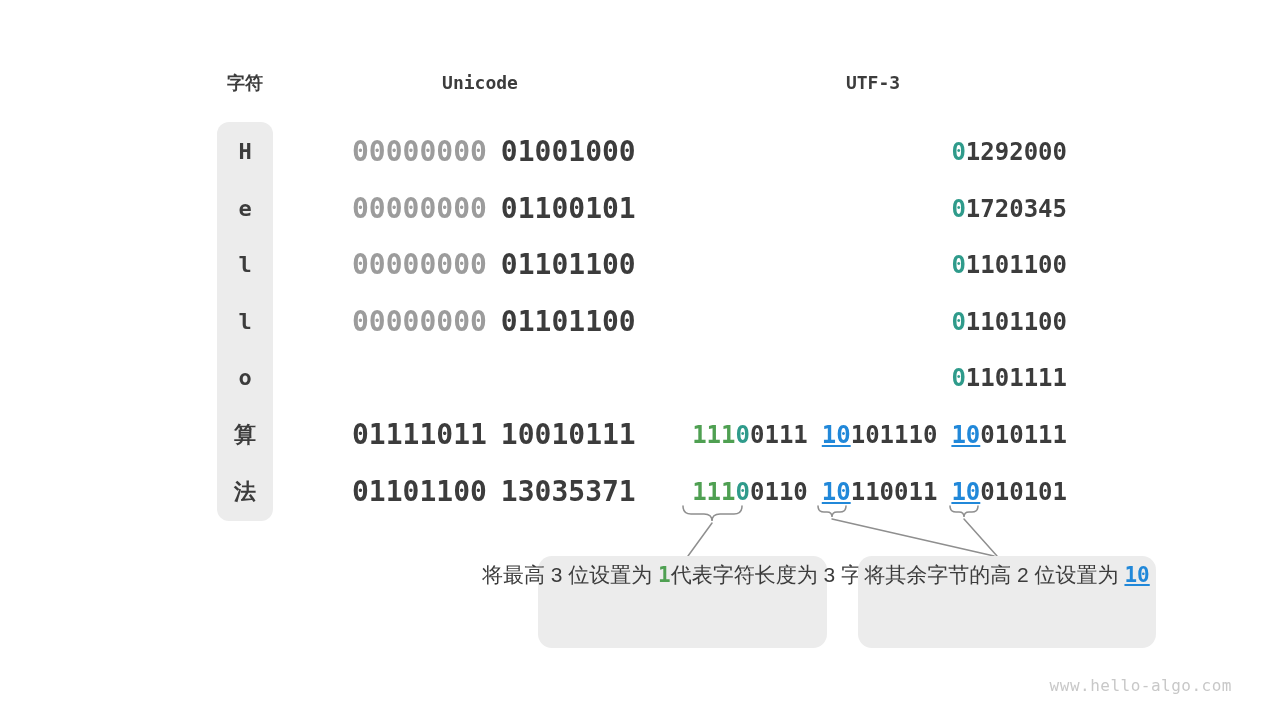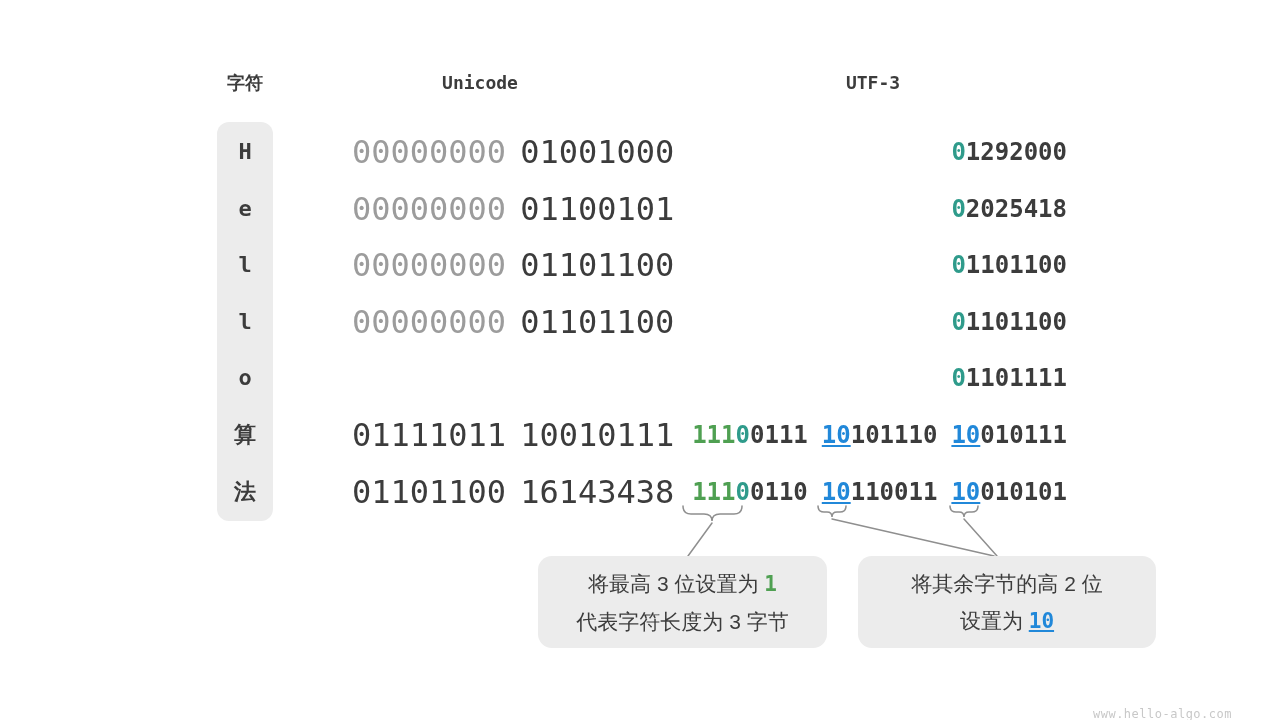--- a/index.html
+++ b/index.html
@@ -16,41 +16,41 @@
   .char-col-bg{
     position:absolute;left:217px;top:122px;width:56px;height:399px;
     background:var(--panel,#ececec);border-radius:12px;
   }
   .row{position:absolute;left:0;width:1280px;height:28px;line-height:28px;}
   .cell-char{
     position:absolute;left:217px;width:56px;text-align:center;
     font-weight:bold;font-size:22px;color:var(--dark,#3c3c3c);
     font-family:"DejaVu Sans Mono","Liberation Sans",sans-serif;
   }
-  .cell-unicode{position:absolute;left:352px;font-weight:normal;font-size:32px;white-space:nowrap;text-align:right;}
+  .cell-unicode{position:absolute;left:352px;font-weight:bold;font-size:28px;white-space:nowrap;text-align:right;}
   .cell-utf8{position:absolute;right:213px;font-weight:bold;font-size:24px;white-space:nowrap;text-align:right;}
   .byte + .byte{margin-left:14px;}
   [data-color="dark"]{color:var(--dark,#3c3c3c);}
   [data-color="gray"]{color:var(--gray,#9c9c9c);}
   [data-color="teal"]{color:var(--teal,#2f9b8b);}
   [data-color="green"]{color:var(--green,#4fa052);}
   [data-color="blue"]{color:var(--blue,#2188d9);text-decoration:underline;}
   .overlay{position:absolute;left:0;top:0;pointer-events:none;}
   .overlay path,.overlay line{stroke:var(--line,#8f8f8f);stroke-width:1.5;fill:none;stroke-linecap:round;}
   .note{
     position:absolute;top:556px;height:92px;background:var(--panel,#ececec);
-    border-radius:14px;display:flex;flex-direction:column;justify-content:center;
-    text-align:center;font-size:21px;color:var(--dark,#3c3c3c);
+    border-radius:14px;display:flex;flex-direction:row;justify-content:center;
+    text-align:right;font-size:21px;color:var(--dark,#3c3c3c);
     font-family:"Liberation Sans",sans-serif;
   }
   .note-line{line-height:37px;white-space:nowrap;}
   .note .num{font-family:"DejaVu Sans Mono","Liberation Mono",monospace;font-weight:bold;}
   .watermark{
-    position:absolute;right:48px;top:676px;font-size:12px;
-    color:var(--watermark,#c8c8c8);letter-spacing:0.5px;margin-top:31px;
+    position:absolute;right:48px;top:676px;font-size:16px;
+    color:var(--watermark,#c8c8c8);letter-spacing:0.5px;
   }
 </style>
 </head>
 <body>
 
 <div class="canvas">
 
   <div class="hdr hdr-cjk" style="left:245px">字符</div>
   <div class="hdr" style="left:480px">Unicode</div>
   <div class="hdr" style="left:873px">UTF-3</div>
@@ -59,21 +59,21 @@
 
   <div class="row" style="top:138px">
     <div class="cell-char">H</div>
     <div class="cell-unicode"><span class="byte" data-color="gray">00000000</span><span class="byte" data-color="dark">01001000</span></div>
     <div class="cell-utf8"><span class="byte"><span data-color="teal">0</span><span data-color="dark">1292000</span></span></div>
   </div>
 
   <div class="row" style="top:195px">
     <div class="cell-char">e</div>
     <div class="cell-unicode"><span class="byte" data-color="gray">00000000</span><span class="byte" data-color="dark">01100101</span></div>
-    <div class="cell-utf8"><span class="byte"><span data-color="teal">0</span><span data-color="dark">2025418</span></span></div>
+    <div class="cell-utf8"><span class="byte"><span data-color="teal">0</span><span data-color="dark">1720345</span></span></div>
   </div>
 
   <div class="row" style="top:251px">
     <div class="cell-char">l</div>
     <div class="cell-unicode"><span class="byte" data-color="gray">00000000</span><span class="byte" data-color="dark">01101100</span></div>
     <div class="cell-utf8"><span class="byte"><span data-color="teal">0</span><span data-color="dark">1101100</span></span></div>
   </div>
 
   <div class="row" style="top:308px">
     <div class="cell-char">l</div>
@@ -87,21 +87,21 @@
   </div>
 
   <div class="row" style="top:421px">
     <div class="cell-char">算</div>
     <div class="cell-unicode"><span class="byte" data-color="dark">01111011</span><span class="byte" data-color="dark">10010111</span></div>
     <div class="cell-utf8"><span class="byte"><span data-color="green">111</span><span data-color="teal">0</span><span data-color="dark">0111</span></span><span class="byte"><span data-color="blue">10</span><span data-color="dark">101110</span></span><span class="byte"><span data-color="blue">10</span><span data-color="dark">010111</span></span></div>
   </div>
 
   <div class="row" style="top:478px">
     <div class="cell-char">法</div>
-    <div class="cell-unicode"><span class="byte" data-color="dark">01101100</span><span class="byte" data-color="dark">16143438</span></div>
+    <div class="cell-unicode"><span class="byte" data-color="dark">01101100</span><span class="byte" data-color="dark">13035371</span></div>
     <div class="cell-utf8"><span class="byte"><span data-color="green">111</span><span data-color="teal">0</span><span data-color="dark">0110</span></span><span class="byte"><span data-color="blue">10</span><span data-color="dark">110011</span></span><span class="byte"><span data-color="blue">10</span><span data-color="dark">010101</span></span></div>
   </div>
 
   <svg class="overlay" width="1280" height="720" viewBox="0 0 1280 720">
     <path d="M683,506 Q683,514 691,514 L704,514 Q712,514 712,521 Q712,514 720,514 L734,514 Q742,514 742,506"></path>
     <path d="M818,506 Q818,512 824,512 L827,512 Q832,512 832,517 Q832,512 837,512 L840,512 Q846,512 846,506"></path>
     <path d="M950,506 Q950,512 956,512 L959,512 Q964,512 964,517 Q964,512 969,512 L972,512 Q978,512 978,506"></path>
     <line x1="712" y1="523" x2="688" y2="556"></line>
     <line x1="832" y1="519" x2="994" y2="556"></line>
     <line x1="964" y1="519" x2="997" y2="556"></line>

